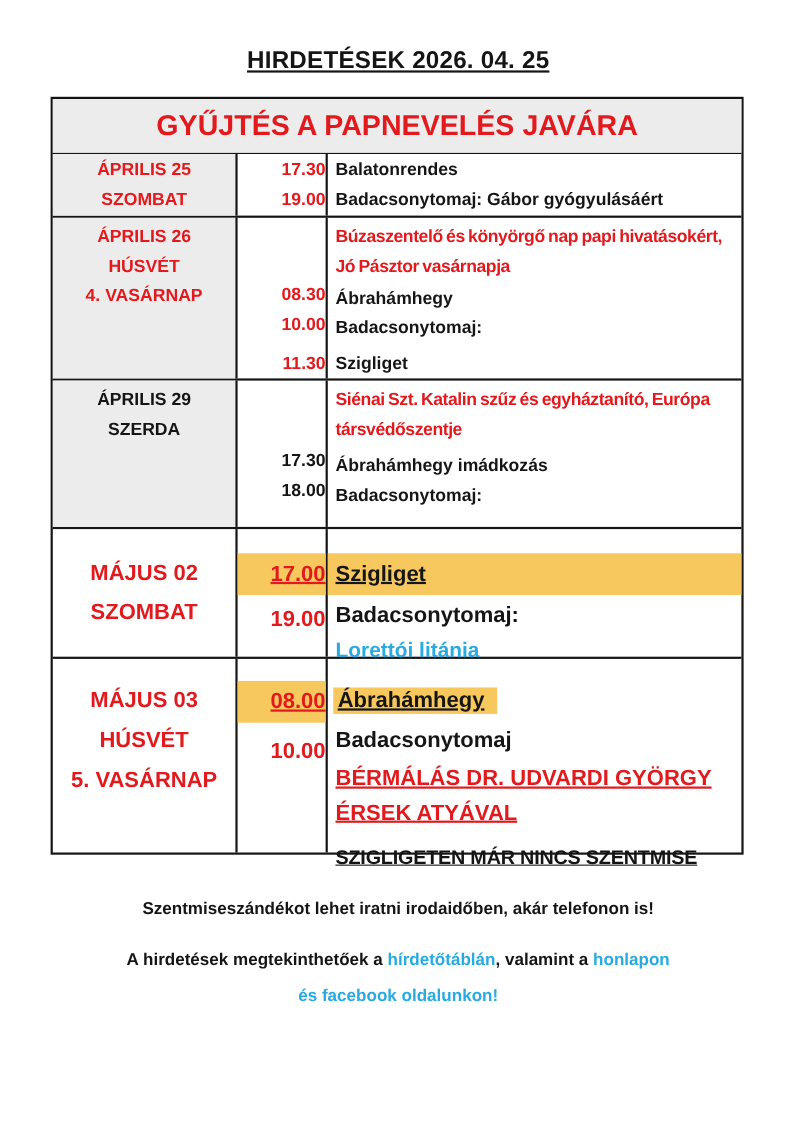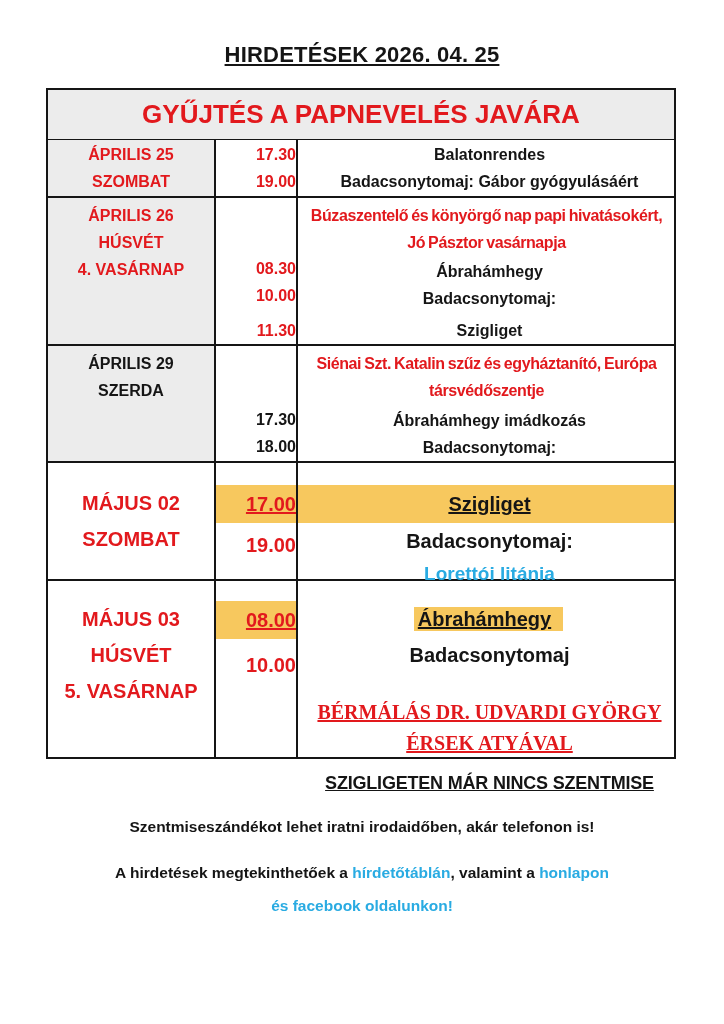--- a/index.html
+++ b/index.html
@@ -12,49 +12,49 @@
   .page-title{position:absolute; top:42px; left:0; width:100%; text-align:center;
     font-size:22px; letter-spacing:.2px; text-decoration:underline;}
 
   .tbl{position:absolute; left:46px; top:88px; width:630px; border:2px solid var(--ink);}
   .trow{display:flex;}
   .trow + .trow{border-top:2px solid var(--ink);}
 
   .cell{display:flex; flex-direction:column;}
   .cell-date{flex:0 0 166px; align-items:center; text-align:center;}
   .cell-time{flex:0 0 84px; border-left:2px solid var(--ink); border-right:2px solid var(--ink); text-align:right;}
-  .cell-loc{flex:1 1 auto; text-align:center;}
+  .cell-loc{flex:1 1 auto; text-align:left;}
   .cell-loc > div{padding-left:7px;}
 
   .graybg{background:var(--gray);}
   .red{color:var(--red);}
   .blue{color:var(--blue);}
   .u{text-decoration:underline;}
 
   .hdr{flex:1 1 auto; height:49px; line-height:49px; text-align:center; background:var(--gray);
     color:var(--red); font-size:26px;}
 
   .ln{line-height:27px; font-size:16px;}
   .para{line-height:27px; font-size:16px; letter-spacing:-.4px; word-spacing:-1px; padding-right:6px;}
   .lnL{line-height:36px; font-size:20px;}
   .band{height:38px; line-height:38px; background:var(--gold); font-size:20px;}
 
   .r-h{height:48px;}
   .r1 .cell{height:56px; justify-content:center;}
   .r2 .cell{height:146px; padding-top:4px;}
-  .r3 .cell{height:115px; padding-top:4px;}
+  .r3 .cell{height:133px; padding-top:4px;}
   .r4 .cell{height:116px; padding-top:22px;}
   .r5 .cell{height:176px; padding-top:20px;}
 
   .sp8{height:8px;} .sp6{height:6px;} .sp4{height:4px;}
   .sp52{height:52px;} .sp56{height:56px;}
 
   .hl-inline{background:var(--gold); padding:1px 12px 1px 4px;}
 
-  .note-red{color:var(--red); font-size:20px; line-height:31px; margin-top:24px; text-decoration:underline;font-family:Liberation Serif, serif;}
+  .note-red{color:var(--red); font-size:20px; line-height:31px; margin-top:2px; text-decoration:underline;}
   .note-black{font-size:18px; line-height:28px; margin-top:10px; text-decoration:underline; letter-spacing:-.2px;}
 
   .footer{position:absolute; top:814px; left:0; width:100%; text-align:center; font-size:15.5px;}
   .footer-l1{line-height:26px; margin-bottom:16px;}
   .footer-l2{line-height:33px;}
 </style>
 </head>
 <body>
 
 <div class="page">

